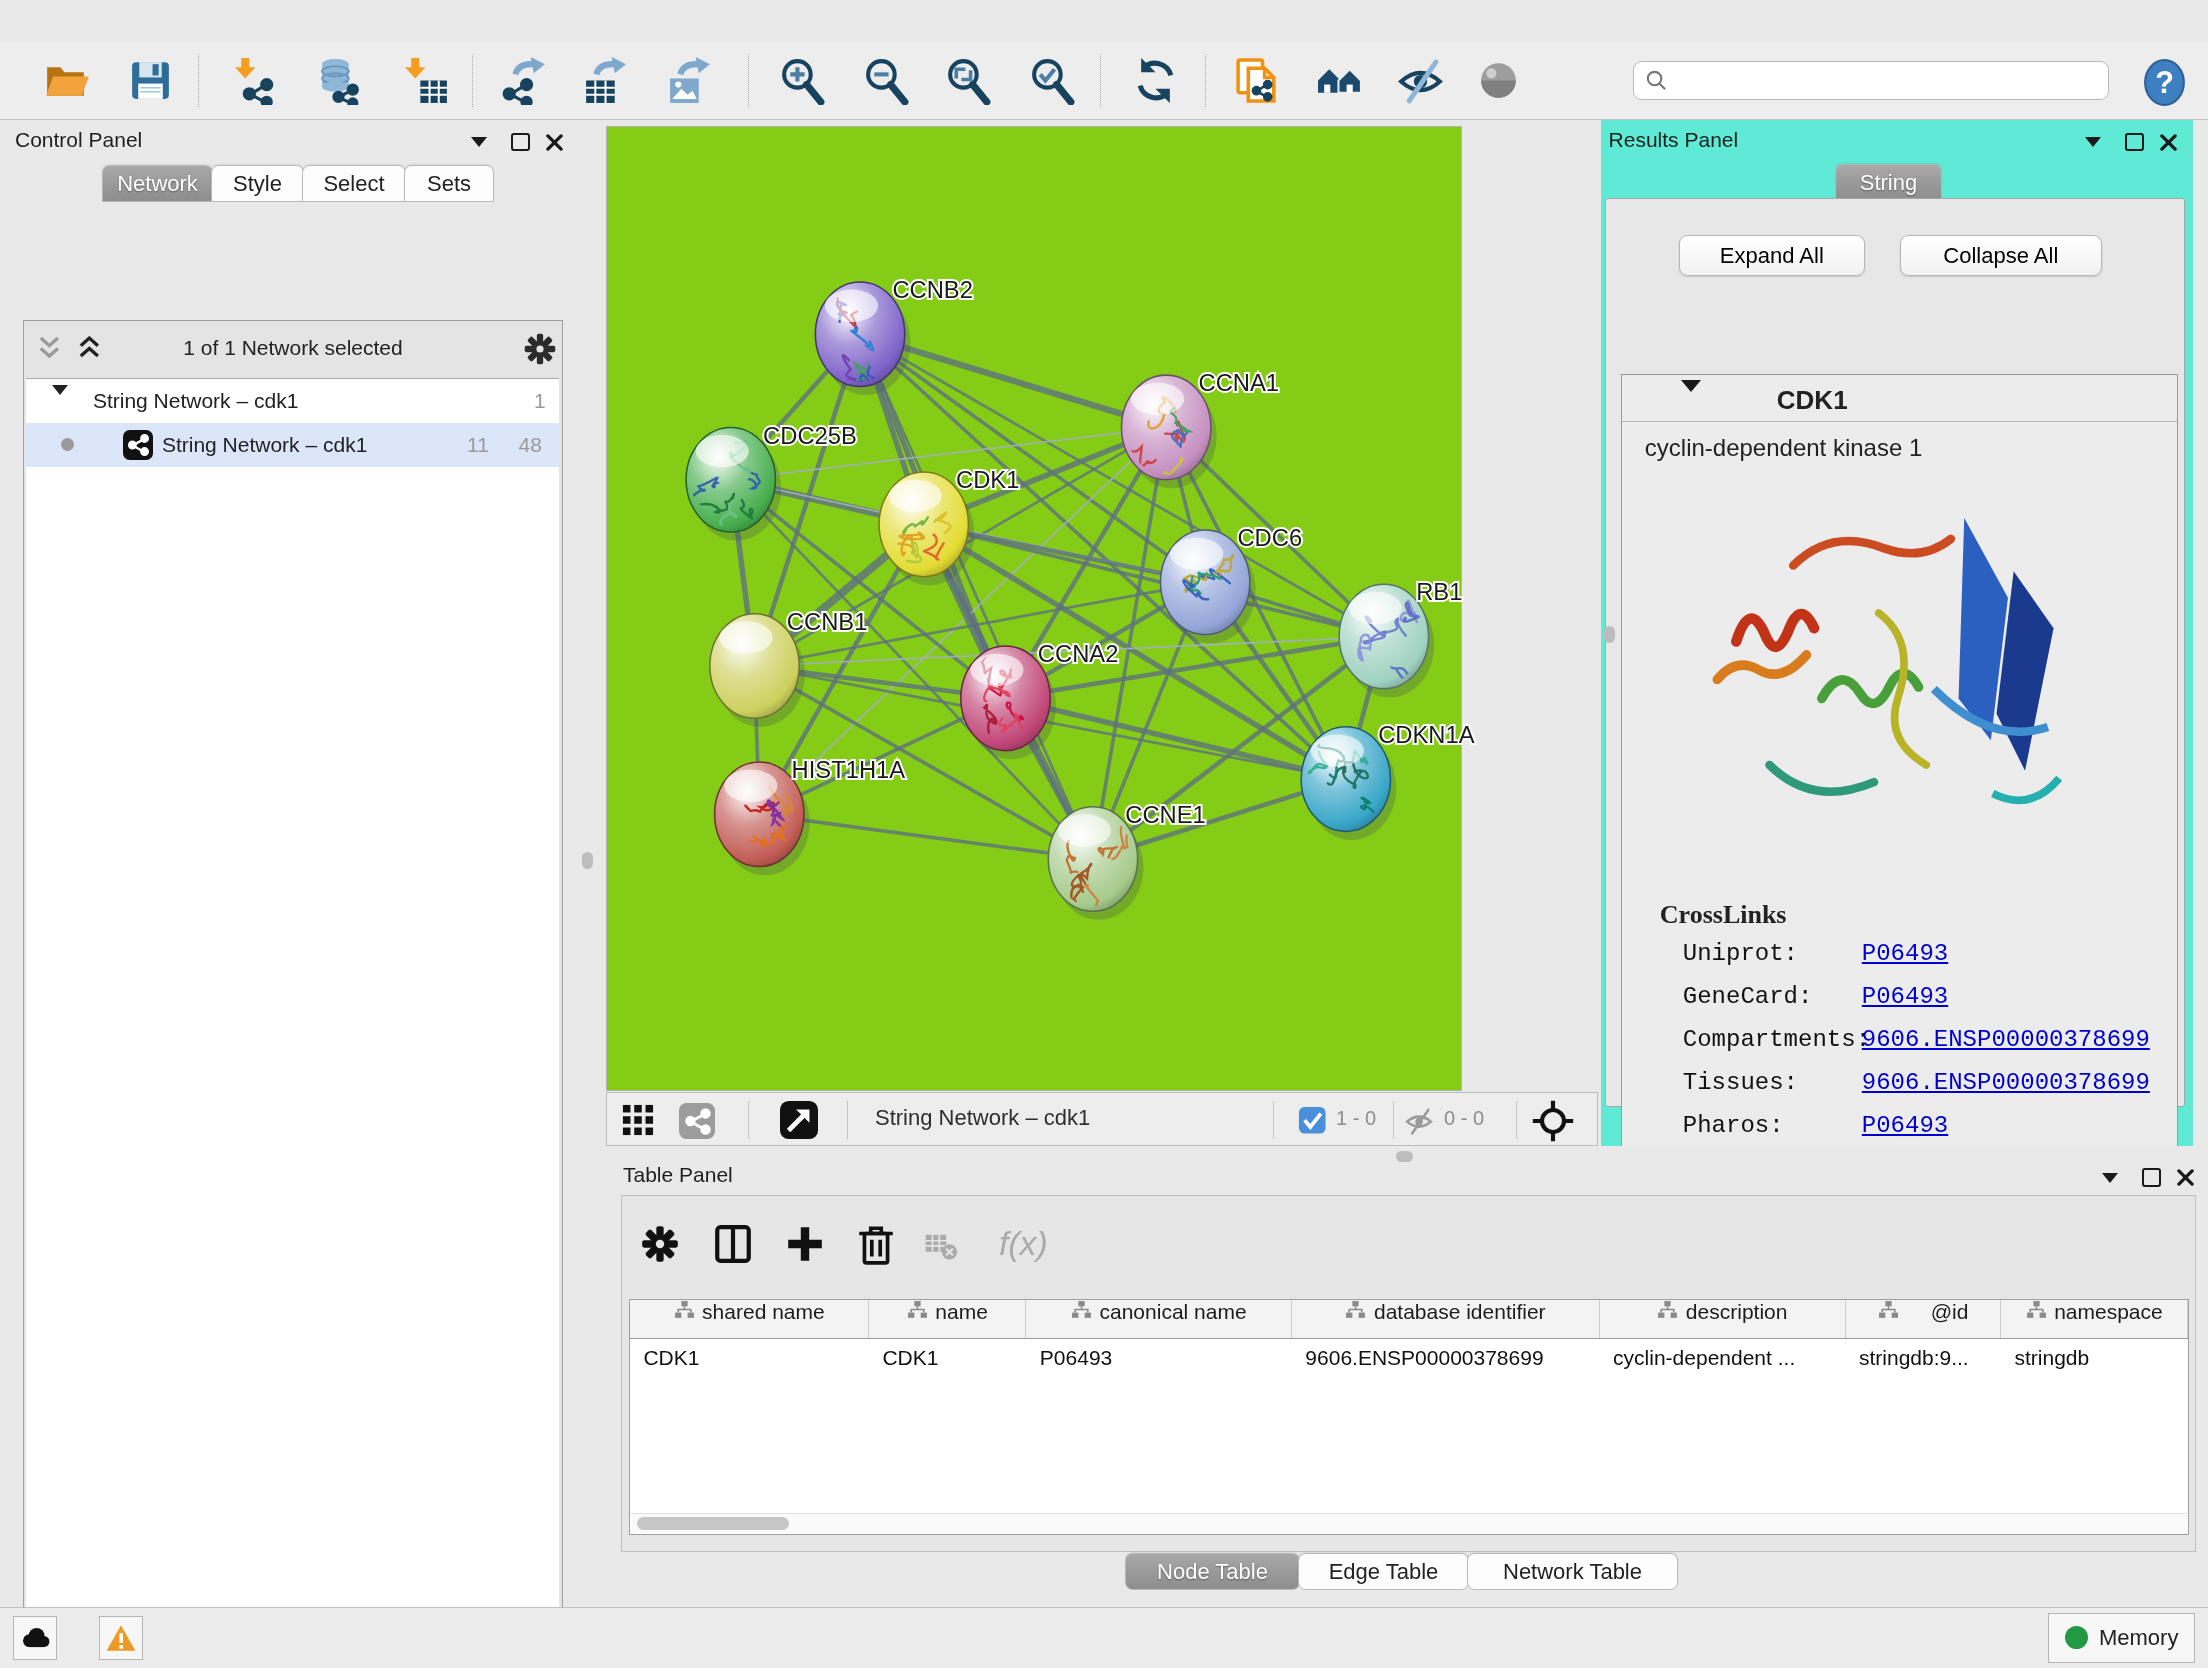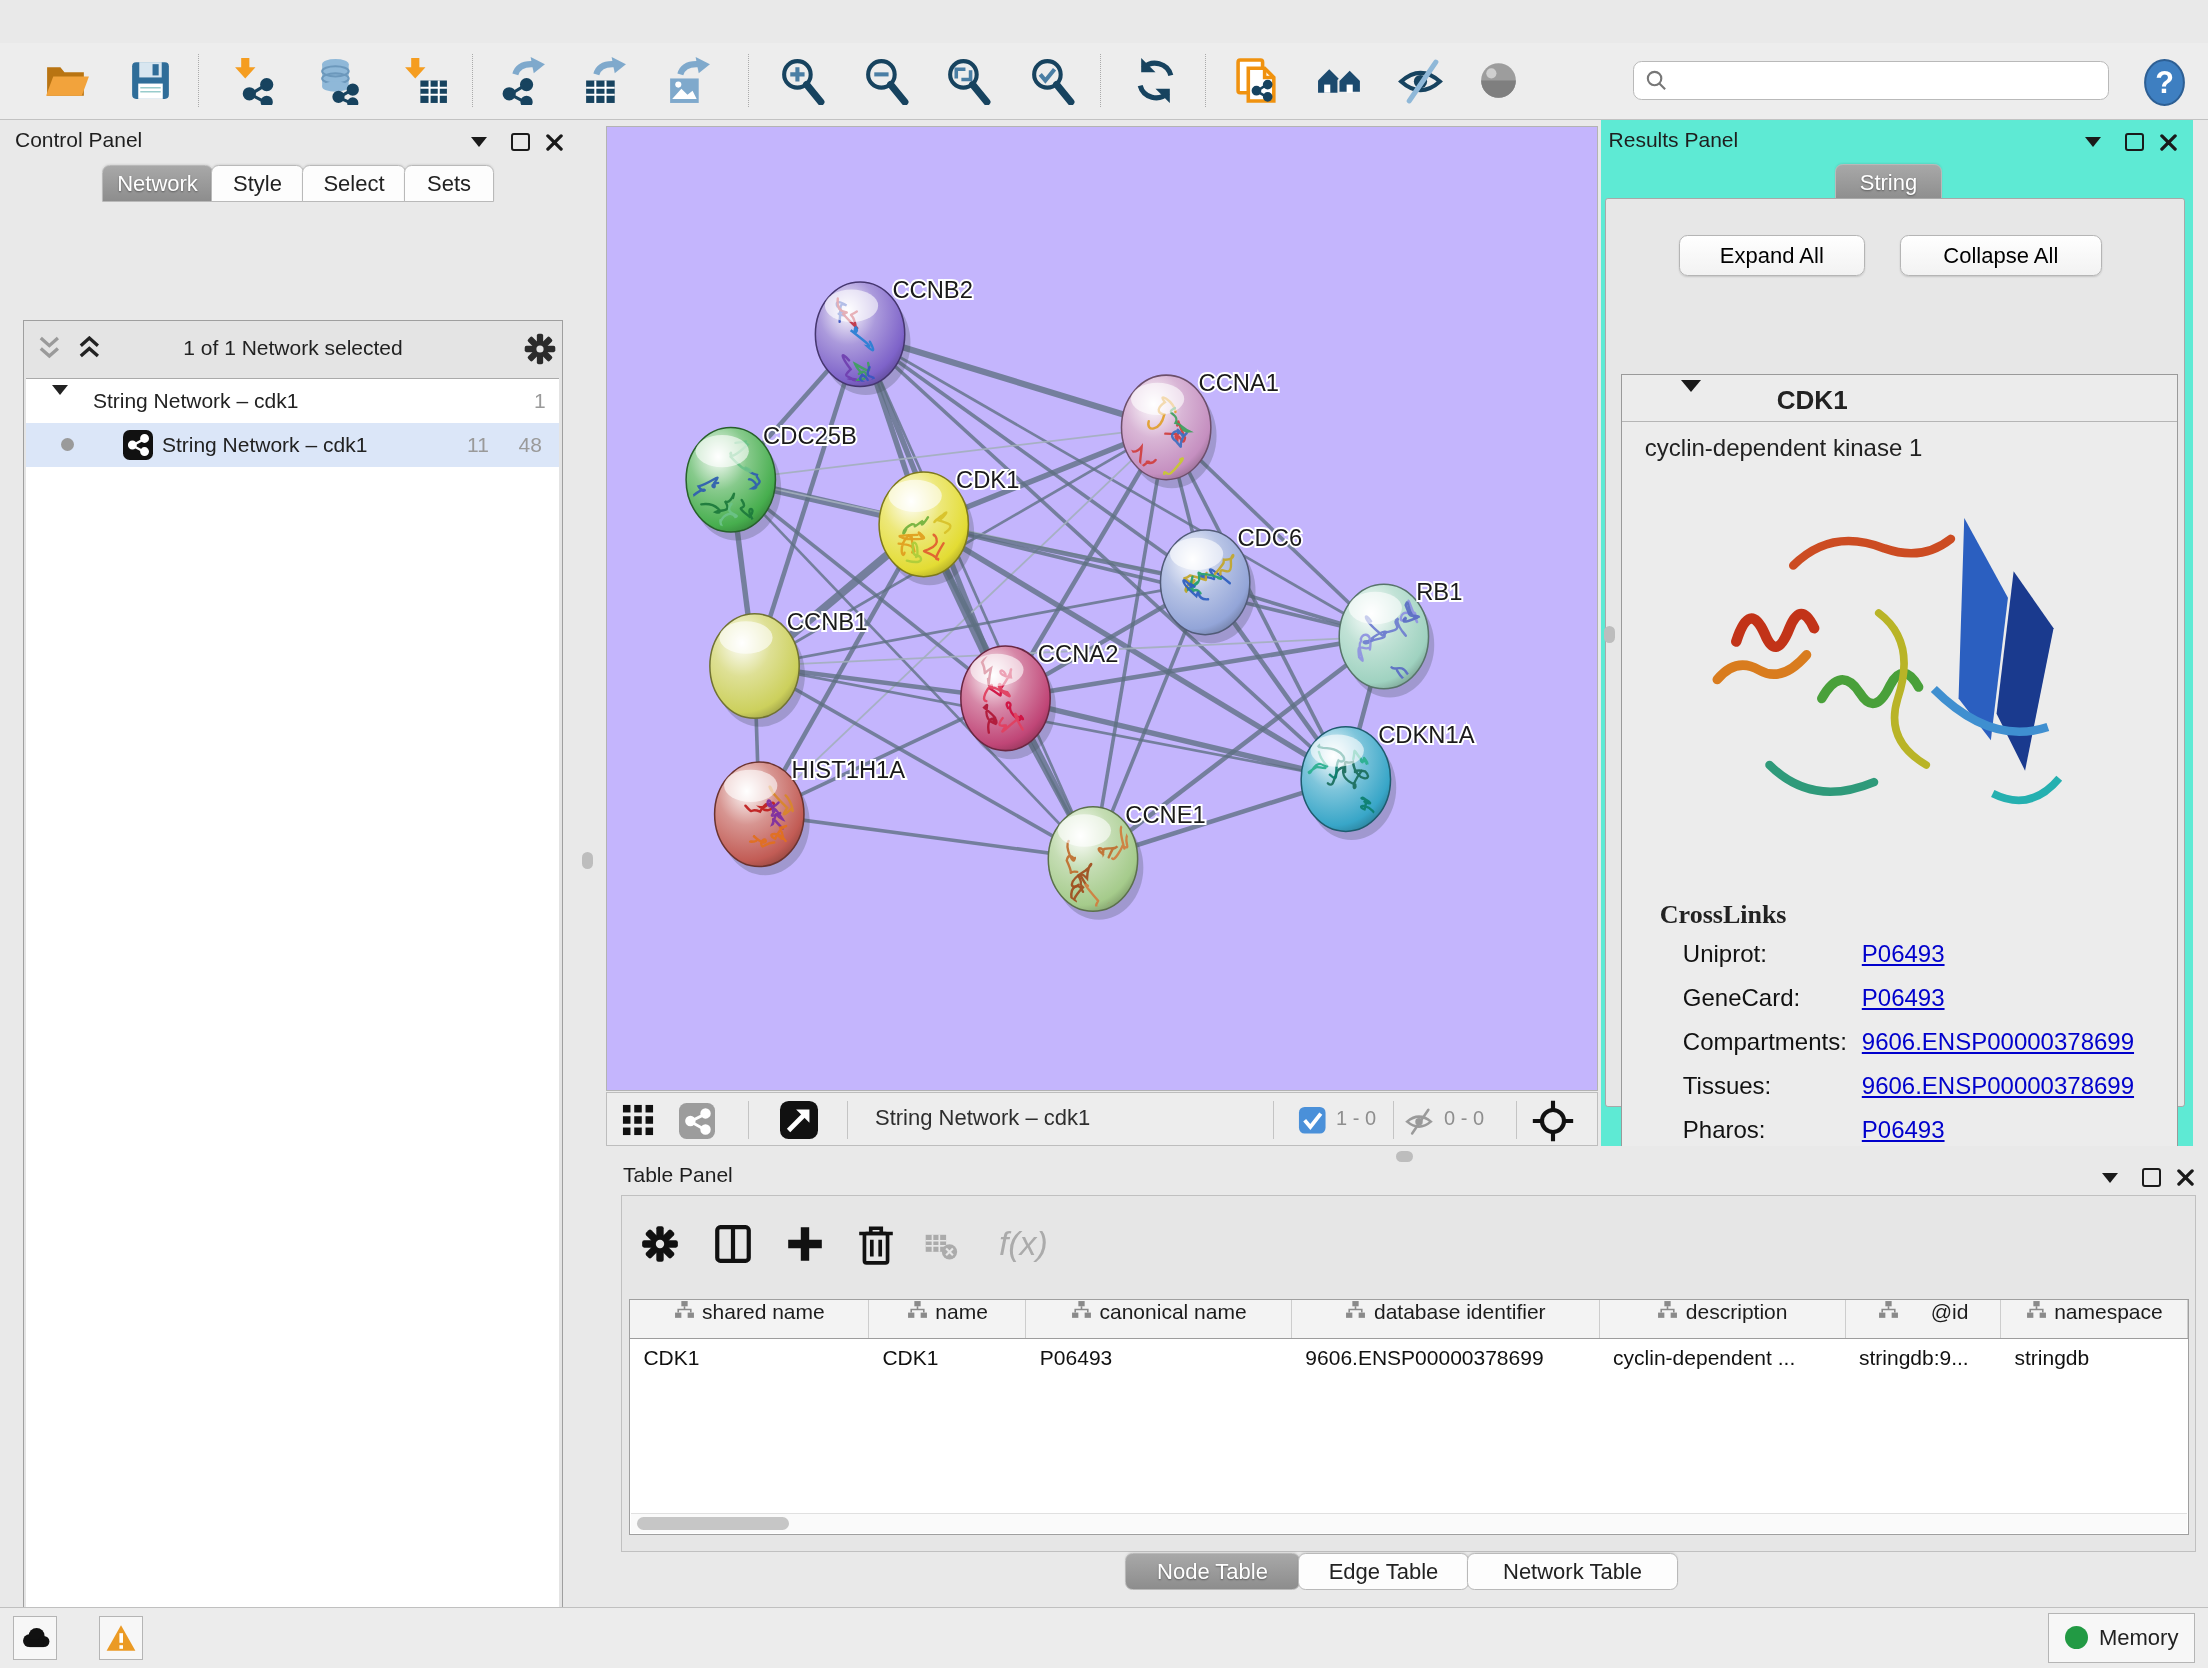--- a/index.html
+++ b/index.html
@@ -38,35 +38,35 @@
   
   #control-panel{position:absolute;left:0;top:120px;width:588px;height:1488px;background:#e9e9e9;}
   #cp-box{position:absolute;left:23px;top:200px;width:540px;height:1379px;
       border:1.9px solid #9f9f9f;background:#e4e4e4;box-sizing:border-box;}
   #cp-tree{position:absolute;left:1.9px;top:57px;width:533px;height:1316px;background:#fff;
       border-top:1px solid #aaa;overflow:hidden;}
   .tree-row{position:relative;height:44px;display:flex;align-items:center;font-size:21px;}
   .tree-row.selected{background:#dbe6f8;}
   .cnt{position:absolute;color:#9a9a9a;font-size:21px;}
   
-  #net-canvas{position:absolute;left:606px;top:126px;width:992px;height:965px;background:#c4b5fd;
+  #net-canvas{position:absolute;left:606px;top:126px;width:856px;height:965px;background:#84cc16;
       border:1px solid #b3b3b3;box-sizing:border-box;}
   #net-bar{position:absolute;left:606px;top:1092px;width:992px;height:54px;background:#ededed;
       border:1px solid #bdbdbd;box-sizing:border-box;}
   .nb-sep{position:absolute;top:7.6px;height:38px;border-left:1px solid #c4c4c4;}
   .nb-num{position:absolute;top:14.3px;font-size:20px;color:#8e8e8e;}
   
   #results-panel{position:absolute;left:1601px;top:120px;width:592px;height:1488px;background:#5eead4;}
   #rp-outer{position:absolute;left:3.8px;top:78px;width:580px;height:909px;border:1.9px solid #a8a8a8;
       background:#e7e7e7;border-radius:2.9px;box-sizing:border-box;}
   #rp-inner{position:absolute;left:15px;top:175px;width:557px;height:805px;border:1.9px solid #9a9a9a;
       background:#ececec;box-sizing:border-box;}
   #cdk1-header{position:absolute;left:0;top:5.7px;width:100%;height:40px;border-bottom:1.9px solid #b5b5b5;
       display:flex;align-items:center;}
-  .xl-row{display:flex;font-family:Liberation Sans, sans-serif;font-size:24px;margin-bottom:16px;}
+  .xl-row{display:flex;font-family:Liberation Mono, monospace;font-size:24px;margin-bottom:16px;}
   .xl-label{width:179px;color:#111;}
   .xl-link{color:#0000cc;text-decoration:underline;cursor:pointer;}
   
   #table-panel{position:absolute;left:592px;top:1146px;width:1617px;height:461px;background:#e9e9e9;}
   #tp-gray{position:absolute;left:28.5px;top:49px;width:1575px;height:357px;background:#e6e6e6;
       border:1px solid #c0c0c0;box-sizing:border-box;}
   .tp-icon{position:absolute;top:27px;width:42px;height:42px;cursor:pointer;}
   #tbl{position:absolute;left:7.6px;top:103px;width:1560px;height:236px;background:#fff;
       border:1px solid #9f9f9f;box-sizing:border-box;overflow:hidden;}
   #tbl-head{display:flex;height:38px;background:#f3f3f3;border-bottom:1.9px solid #9c9c9c;}

